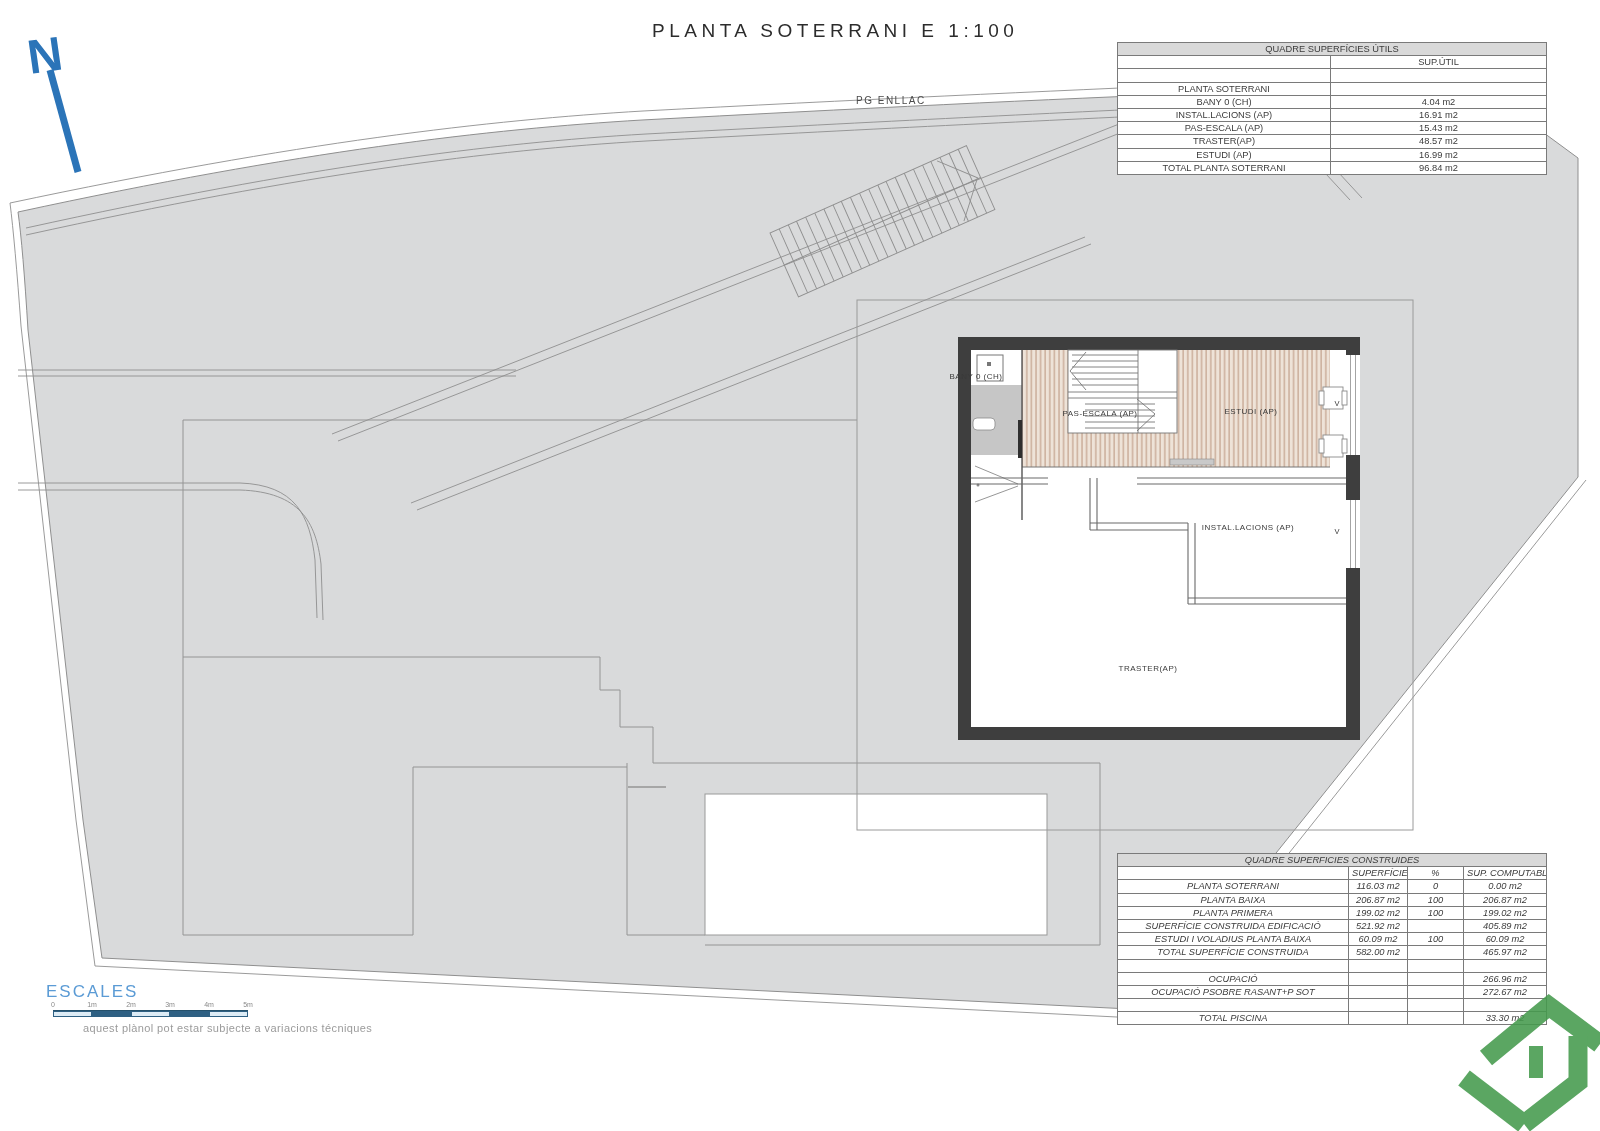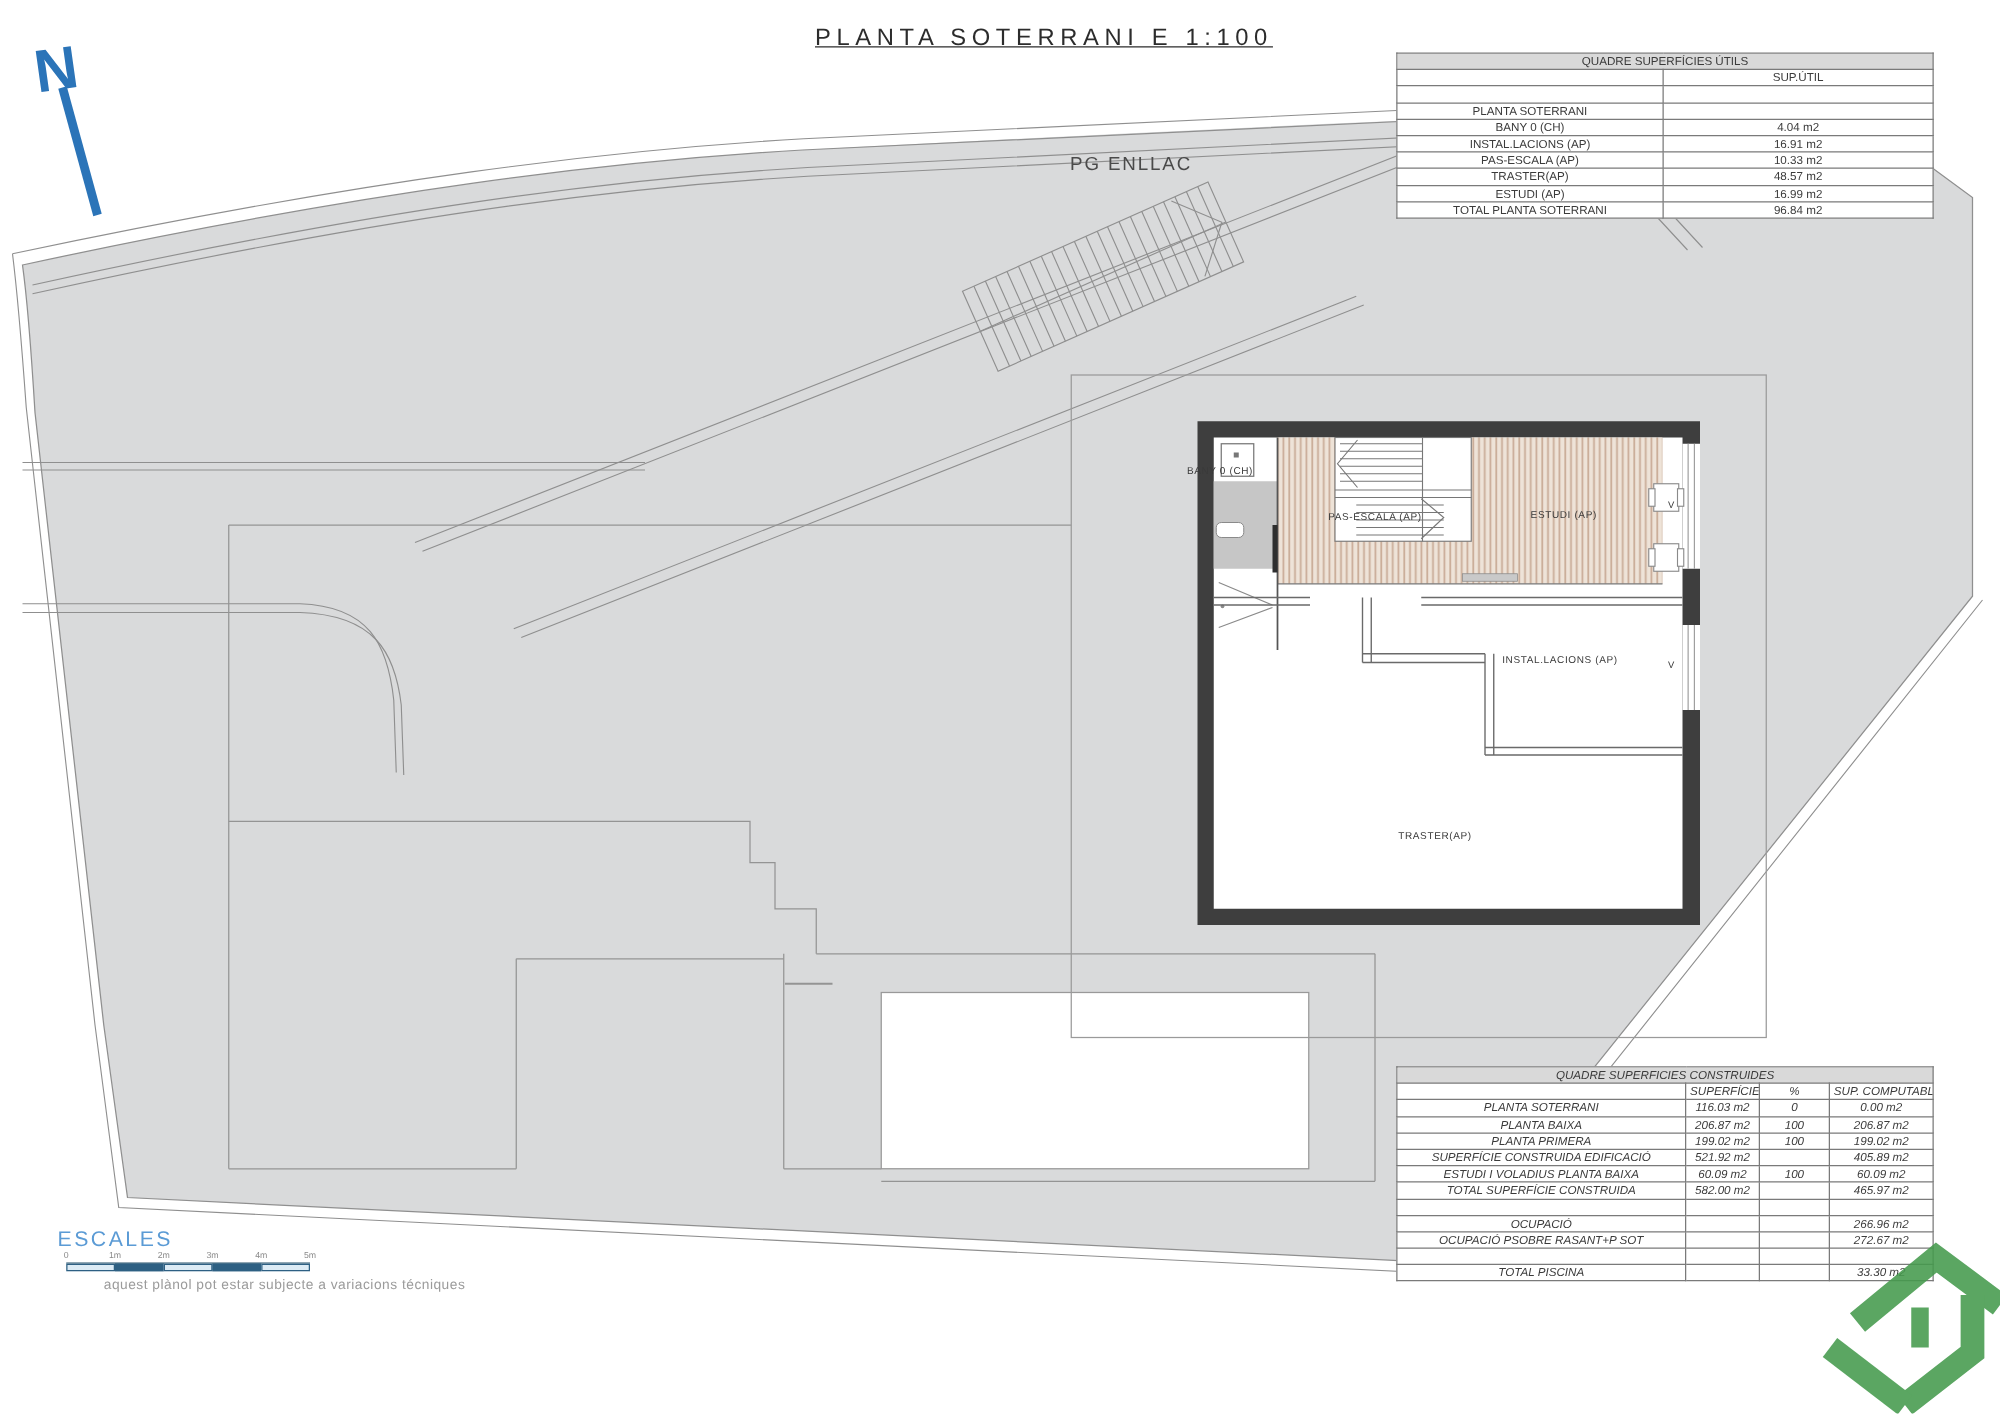--- a/index.html
+++ b/index.html
@@ -1,21 +1,21 @@
 <!DOCTYPE html>
 <html><head>
 <meta charset="utf-8">
 <style>
   html,body{margin:0;padding:0;background:#fff;}
   body{width:1600px;height:1131px;position:relative;overflow:hidden;
        font-family:"Liberation Sans", sans-serif;color:#3a3a3a;}
   .abs{position:absolute;}
   #plan-svg{left:0;top:0;z-index:1;}
-  #page-title{left:652px;top:20px;font-size:19px;letter-spacing:4.5px;color:#2c2c2c;white-space:nowrap;z-index:2;text-decoration:underline;}
-  #pg-enllac{left:856px;top:95px;font-size:15px;letter-spacing:1.5px;color:#4a4a4a;z-index:2;margin-top:28px;}
+  #page-title{left:652px;top:20px;font-size:19px;letter-spacing:4.5px;color:#2c2c2c;white-space:nowrap;z-index:2;}
+  #pg-enllac{left:856px;top:95px;font-size:10px;letter-spacing:1.5px;color:#4a4a4a;z-index:2;}
   table.datatable{border-collapse:collapse;table-layout:fixed;background:#fff;z-index:2;
       font-size:9.3px;color:#3b3b3b;}
   table.datatable td{border:1px solid #7a7a7a;height:12.2px;padding:0 3px;text-align:center;
       overflow:hidden;white-space:nowrap;}
   table.datatable{border:1.5px solid #4a4a4a;}
   td.t-title{background:#d9d9d9;}
   #table-utils{left:1117px;top:42px;width:429px;padding-left:48px;}
   #table-construides{left:1117px;top:853px;width:429px;font-style:italic;}
   #escales-label{left:46px;top:982px;font-size:17px;letter-spacing:2px;color:#5b9bd5;z-index:2;text-align:center;}
   #scalebar{left:53px;top:1001px;width:196px;height:18px;z-index:2;}
@@ -182,21 +182,21 @@
       <tr>
         <td>BANY 0 (CH)</td>
         <td>4.04 m2</td>
       </tr>
       <tr>
         <td>INSTAL.LACIONS (AP)</td>
         <td>16.91 m2</td>
       </tr>
       <tr>
         <td>PAS-ESCALA (AP)</td>
-        <td>10.33 m2</td>
+        <td>15.43 m2</td>
       </tr>
       <tr>
         <td>TRASTER(AP)</td>
         <td>48.57 m2</td>
       </tr>
       <tr>
         <td>ESTUDI (AP)</td>
         <td>16.99 m2</td>
       </tr>
       <tr>

